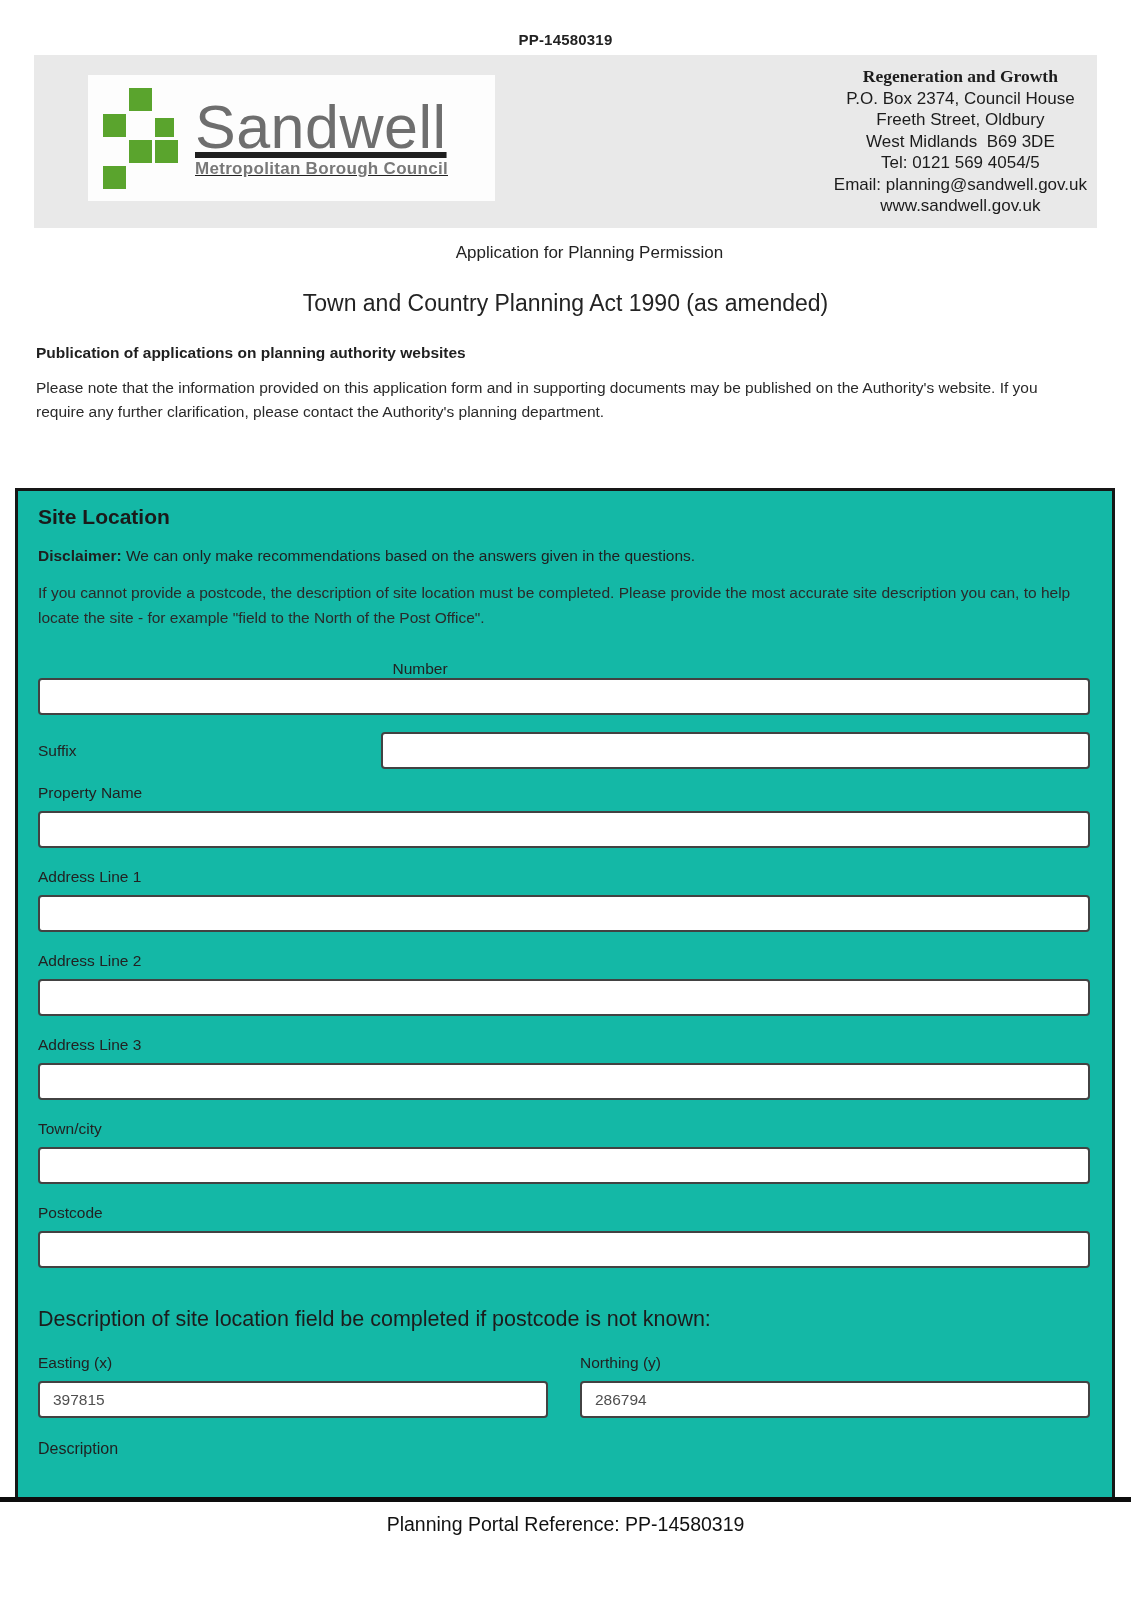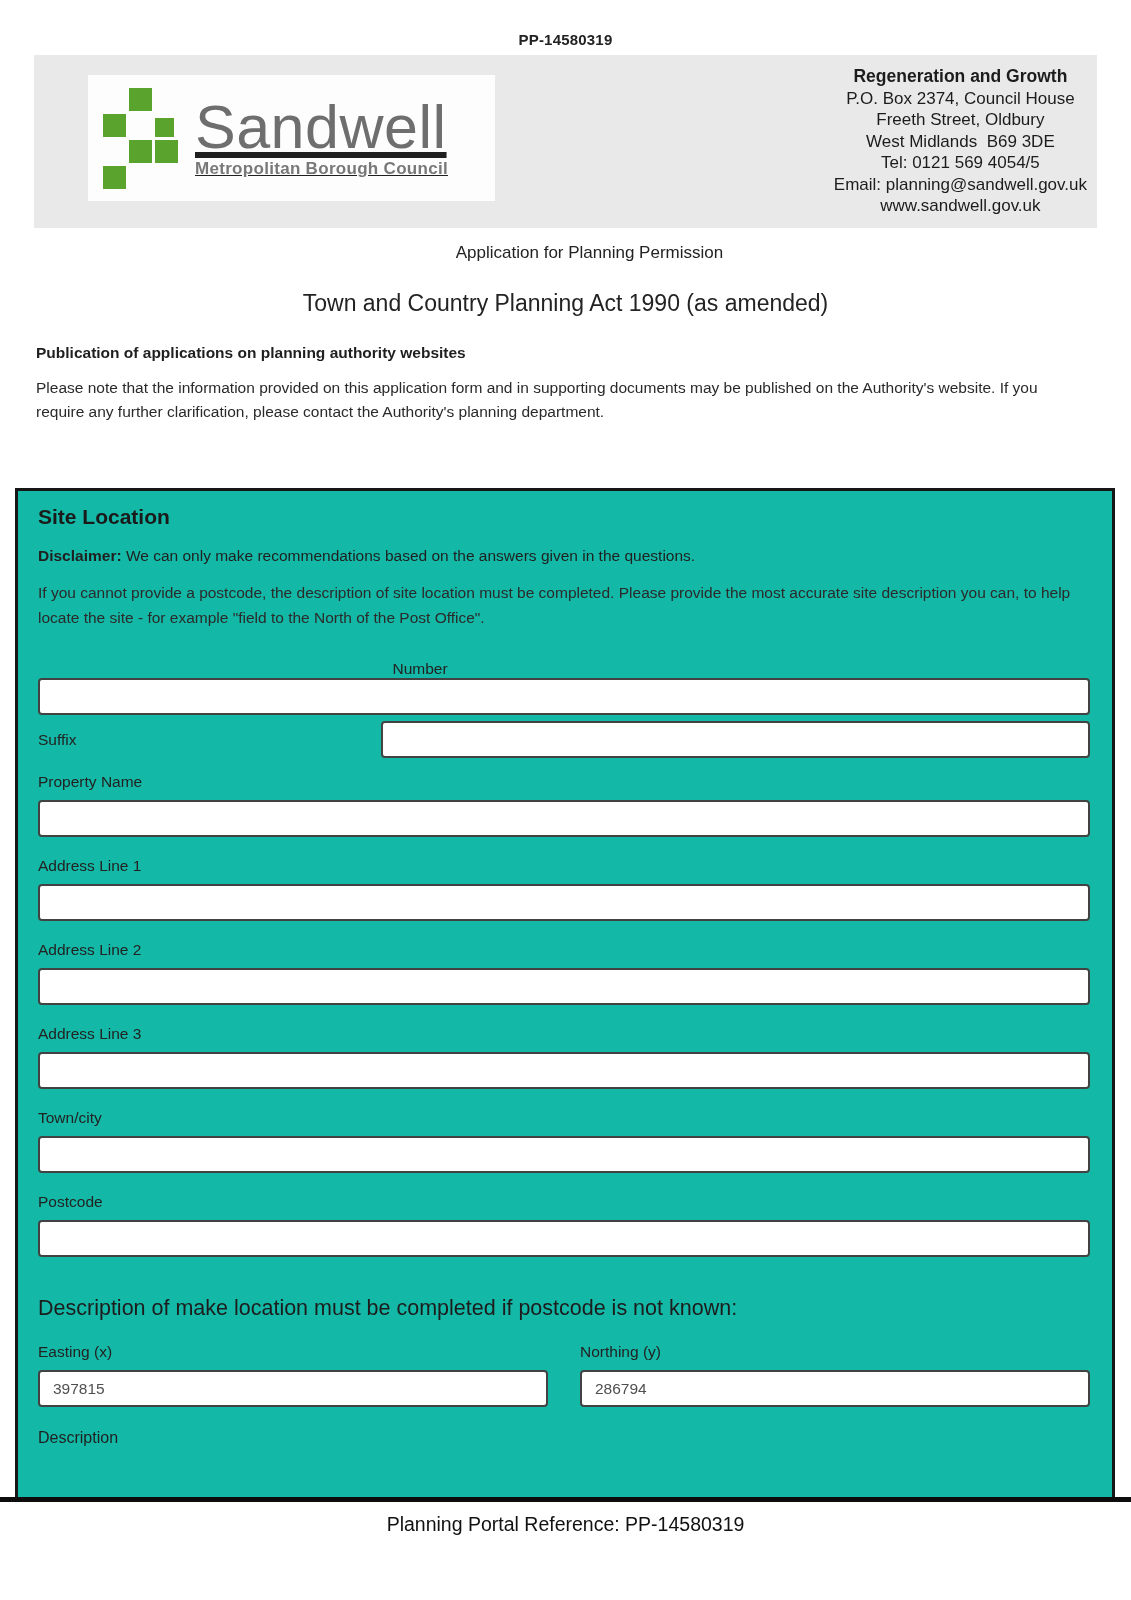--- a/index.html
+++ b/index.html
@@ -72,21 +72,21 @@
   .contact {
     margin-left: auto;
     margin-right: 10px;
     margin-top: 11px;
     text-align: center;
     font-size: 17px;
     line-height: 21.5px;
     color: #1c1c1c;
   }
   .contact div { white-space: pre; }
-  .contact .dept { font-weight: bold; font-size: 17.5px; }
+  .contact .dept { font-weight: bold; font-size: 17.5px; font-family: Liberation Serif, serif; }
 
   
   .title {
     margin-top: 11px;
     text-align: center;
     font-size: 17px;
     line-height: 27px;
     color: #232323;
     padding-left: 48px;
   }
@@ -151,21 +151,21 @@
     color: #4f4f4f;
     padding: 0 13px;
     border-radius: 4px;
     outline: none;
   }
   .inline-row {
     display: flex;
     align-items: center;
   }
   .inline-row.first { margin-top: 30px; flex-direction: column; }
-  .inline-row + .inline-row { margin-top: 6px; }
+  .inline-row + .inline-row { margin-top: 17px; }
   .inline-row label {
     flex: none;
     width: 343px;
     font-size: 15.5px;
     color: #222;
   }
   .group { margin-top: 19px; }
   .group.after-inline { margin-top: 14px; }
   .group label {
     display: block;
@@ -293,21 +293,21 @@
     <div class="group">
       <label>Town/city</label>
       <input class="field-input" type="text" value="" style="">
     </div>
 
     <div class="group">
       <label>Postcode</label>
       <input class="field-input" type="text" value="" style="">
     </div>
 
-    <h3 class="desc-heading">Description of make location must be completed if postcode is not known:</h3>
+    <h3 class="desc-heading">Description of site location field be completed if postcode is not known:</h3>
 
     <div class="coord-row">
       <div class="coord-col">
         <label>Easting (x)</label>
         <input class="field-input" type="text" value="397815" style="">
       </div>
       <div class="coord-col">
         <label>Northing (y)</label>
         <input class="field-input" type="text" value="286794" style="">
       </div>

